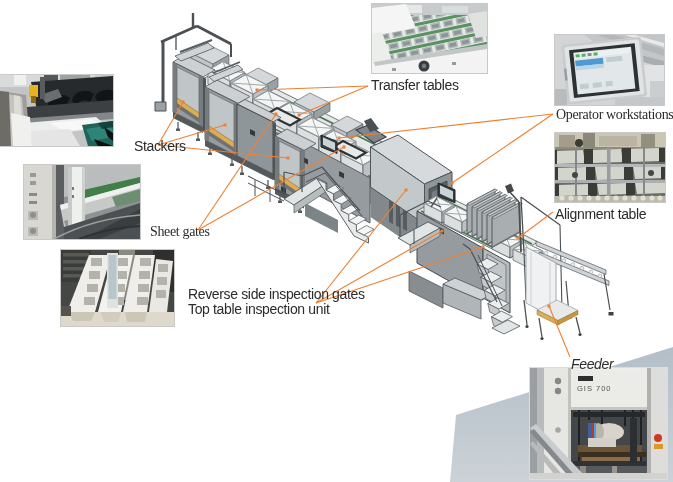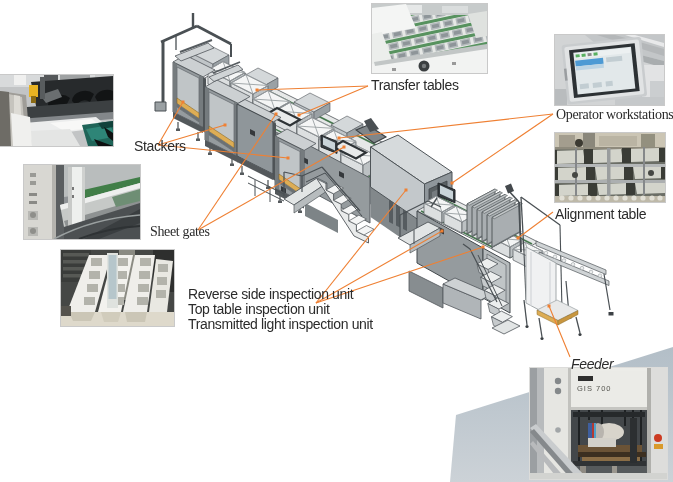--- a/index.html
+++ b/index.html
@@ -733,16 +733,15 @@
 <polygon points="0,76 3,73 36,111 28,111" fill="#b8babc"></polygon>
 <rect x="0" y="105" width="137" height="6" fill="#d2d3d0"></rect>
 </g>
       </g>
 </svg>
 <div class="lb" style="left:122px;top:138px;margin-left:12px;">Stackers</div>
 <div class="lb" style="left:150px;top:224px;font-family:Liberation Serif, serif;">Sheet gates</div>
 <div class="lb" style="left:371px;top:77px;">Transfer tables</div>
 <div class="lb" style="left:556px;top:107px;font-family:Liberation Serif, serif;">Operator workstations</div>
 <div class="lb" style="left:555px;top:206px;">Alignment table</div>
-<div class="lb" style="left:188px;top:286px;">Reverse side inspection unit</div>
+<div class="lb" style="left:188px;top:286px;">Reverse side inspection gates</div>
 <div class="lb" style="left:188px;top:301px;">Top table inspection unit</div>
-<div class="lb" style="left:188px;top:316px;">Transmitted light inspection unit</div>
 <div class="lb" style="left:571px;top:356px;font-style:italic;">Feeder</div>
 </div>
 </body></html>

